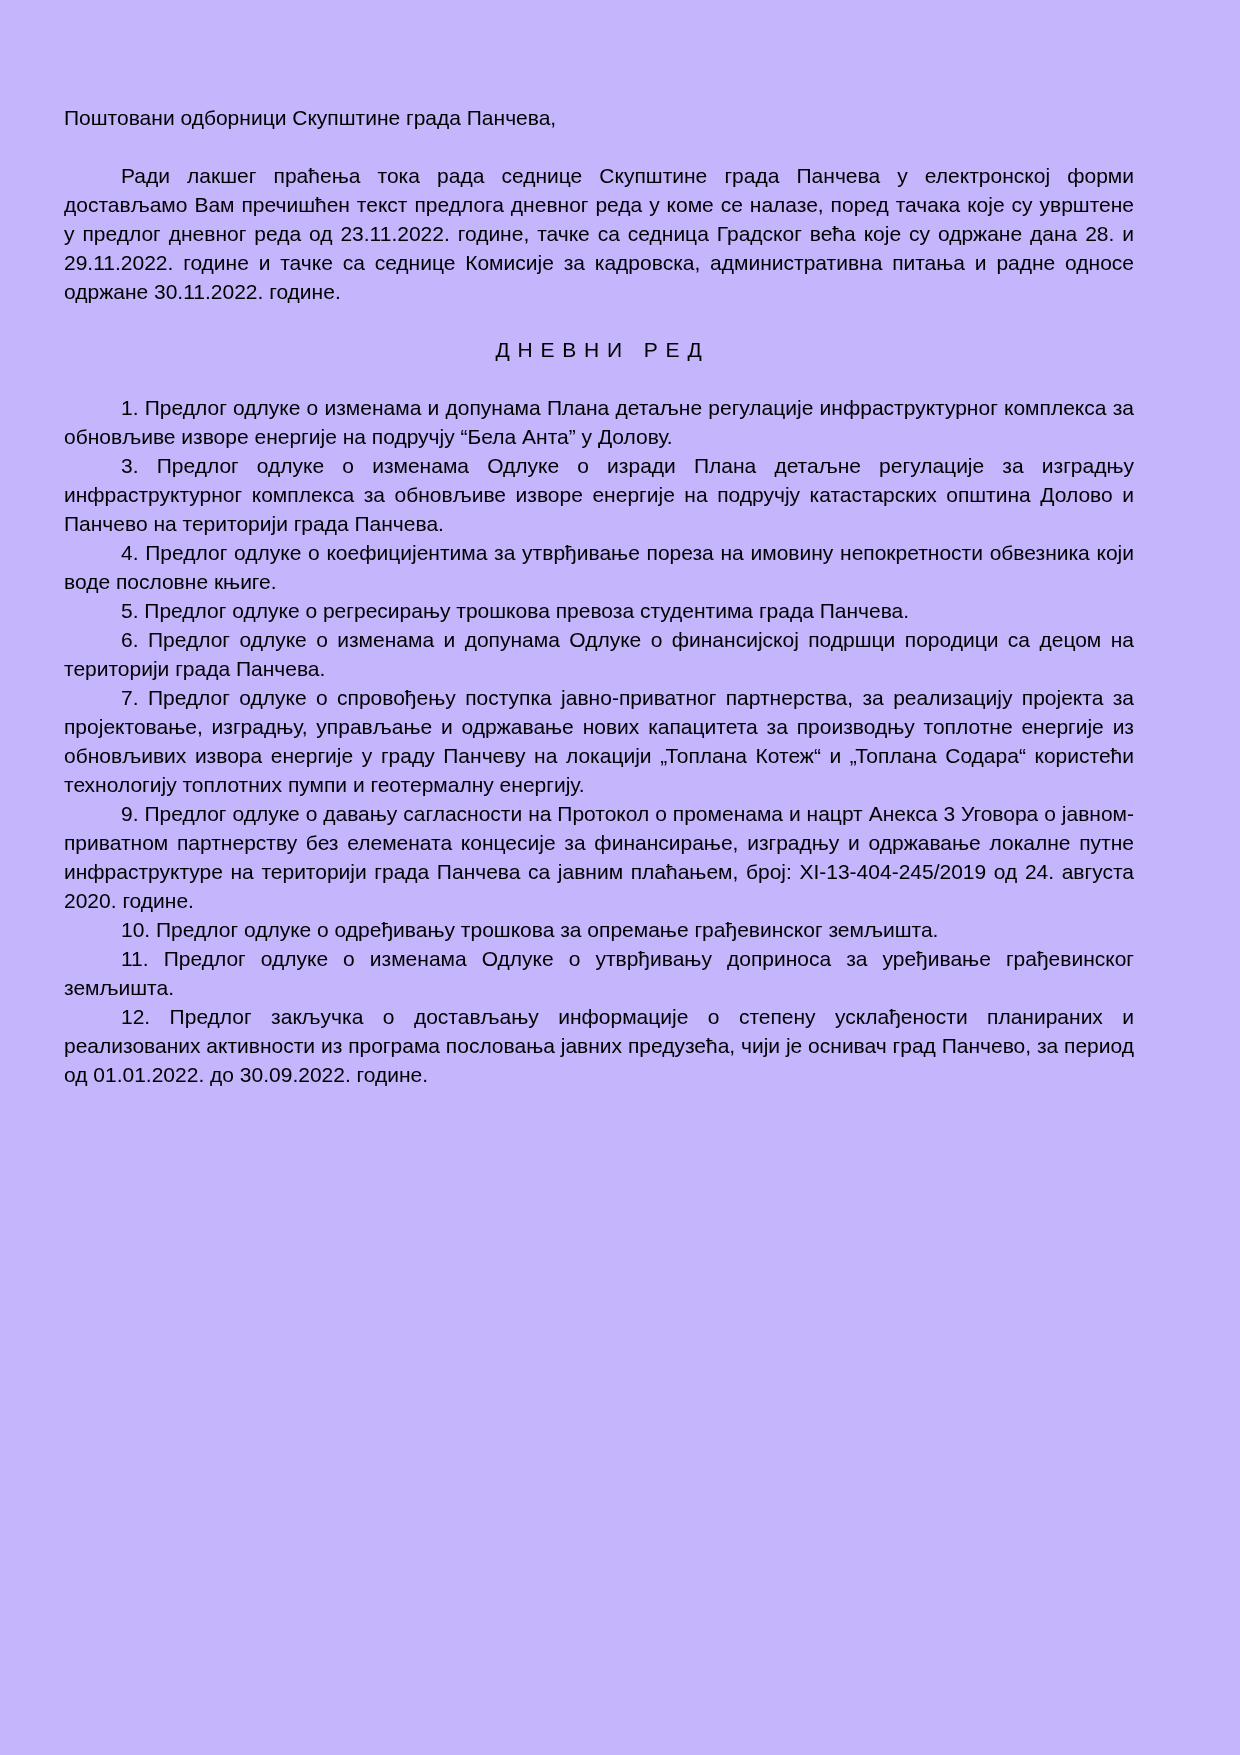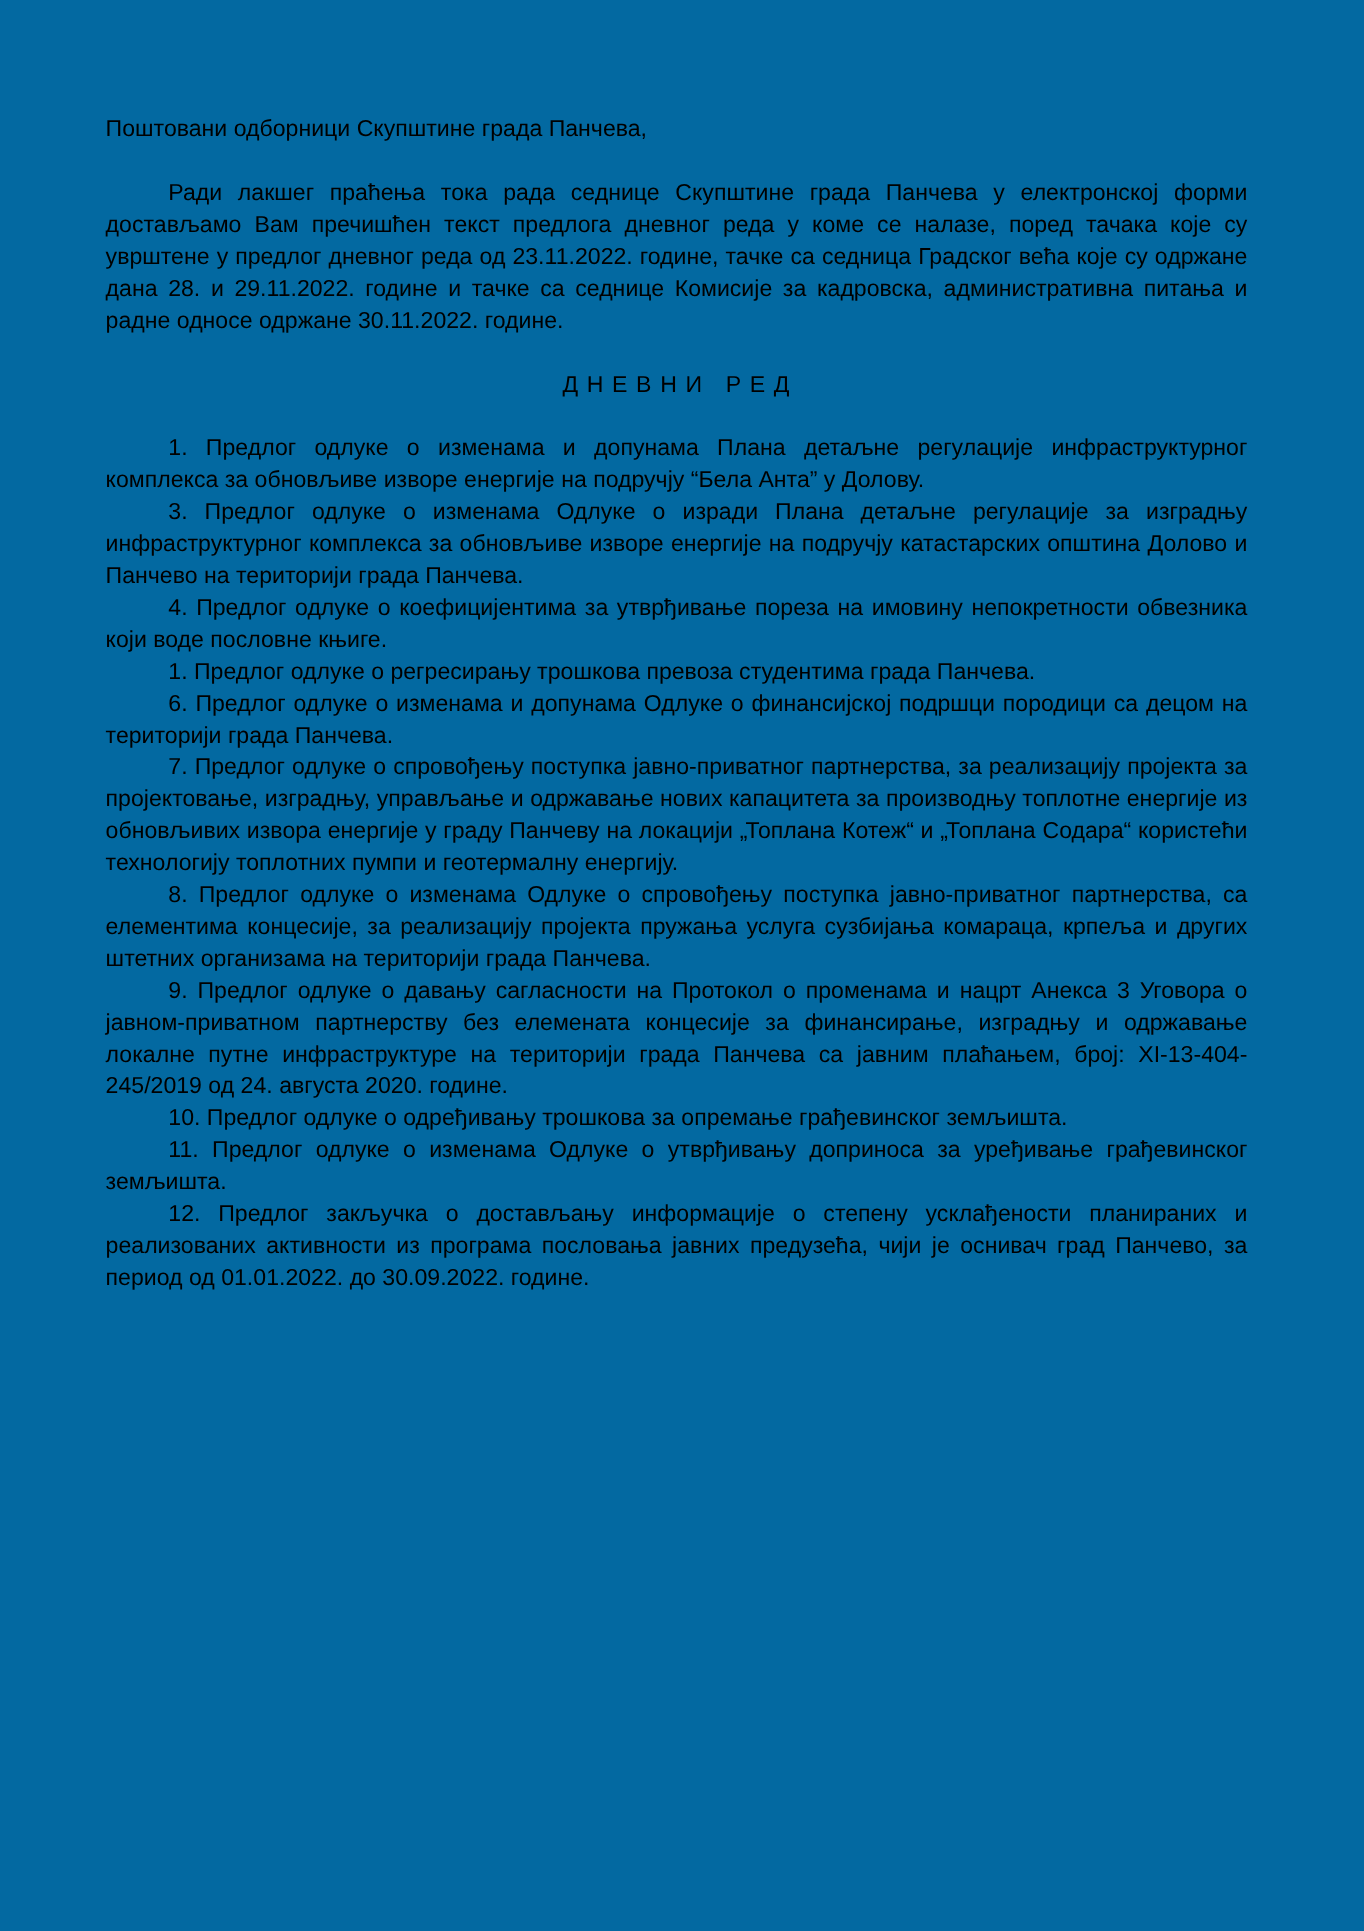--- a/index.html
+++ b/index.html
@@ -5,22 +5,22 @@
   html, body {
     margin: 0;
     padding: 0;
     background: #ffffff;
   }
   .page {
     position: relative;
     box-sizing: border-box;
     width: 1240px;
     height: 1755px;
-    background: #0369a1;
-    padding: 103px 106px 0 96px;
+    background: #c4b5fd;
+    padding: 103px 106px 0 64px;
     font-family: "Liberation Sans", sans-serif;
     font-size: 21px;
     line-height: 29px;
     color: #000000;
     overflow: hidden;
   }
   .page p {
     margin: 0;
     text-align: justify;
   }
@@ -44,22 +44,21 @@
 <body>
 
 <div class="page">
   <p>Поштовани одборници Скупштине града Панчева,</p>
   <p class="indent blank-above">Ради лакшег праћења тока рада седнице Скупштине града Панчева у електронској форми достављамо Вам пречишћен текст предлога дневног реда у коме се налазе, поред тачака које су уврштене у предлог дневног реда од 23.11.2022. године, тачке са седница Градског већа које су одржане дана 28. и 29.11.2022. године и тачке са седнице Комисије за кадровска, административна питања и радне односе одржане 30.11.2022. године.</p>
   <p class="heading blank-above">Д Н Е В Н И   Р Е Д</p>
   <div class="blank-above">
     <p class="indent">1. Предлог одлуке о изменама и допунама Плана детаљне регулације инфраструктурног комплекса за обновљиве изворе енергије на подручју “Бела Анта” у Долову.</p>
     <p class="indent">3. Предлог одлуке о изменама Одлуке о изради Плана детаљне регулације за изградњу инфраструктурног комплекса за обновљиве изворе енергије на подручју катастарских општина Долово и Панчево на територији града Панчева.</p>
     <p class="indent">4. Предлог одлуке о коефицијентима за утврђивање пореза на имовину непокретности обвезника који воде пословне књиге.</p>
-    <p class="indent">1. Предлог одлуке о регресирању трошкова превоза студентима града Панчева.</p>
+    <p class="indent">5. Предлог одлуке о регресирању трошкова превоза студентима града Панчева.</p>
     <p class="indent">6. Предлог одлуке о изменама и допунама Одлуке о финансијској подршци породици са децом на територији града Панчева.</p>
     <p class="indent">7. Предлог одлуке о спровођењу поступка јавно-приватног партнерства, за реализацију пројекта за пројектовање, изградњу, управљање и одржавање нових капацитета за производњу топлотне енергије из обновљивих извора енергије у граду Панчеву на локацији „Топлана Котеж“ и „Топлана Содара“ користећи технологију топлотних пумпи и геотермалну енергију.</p>
-    <p class="indent">8. Предлог одлуке о изменама Одлуке о спровођењу поступка  јавно-приватног партнерства, са елементима концесије, за реализацију пројекта пружања услуга сузбијања комараца, крпеља и других штетних организама на територији града Панчева.</p>
     <p class="indent">9. Предлог одлуке о давању сагласности на Протокол о променама и нацрт Анекса 3 Уговора о јавном-приватном партнерству без елемената концесије за финансирање, изградњу и одржавање локалне путне инфраструктуре на територији града Панчева са јавним плаћањем, број: XI-13-404-245/2019 од 24. августа 2020. године.</p>
     <p class="indent">10. Предлог одлуке о одређивању трошкова за опремање грађевинског земљишта.</p>
     <p class="indent">11. Предлог одлуке о изменама Одлуке о утврђивању доприноса за уређивање грађевинског земљишта.</p>
     <p class="indent">12. Предлог закључка о достављању информације о степену усклађености планираних и реализованих активности из програма пословања јавних предузећа, чији је оснивач град Панчево, за период од 01.01.2022. до 30.09.2022. године.</p>
   </div>
 </div>
 
 </body></html>

